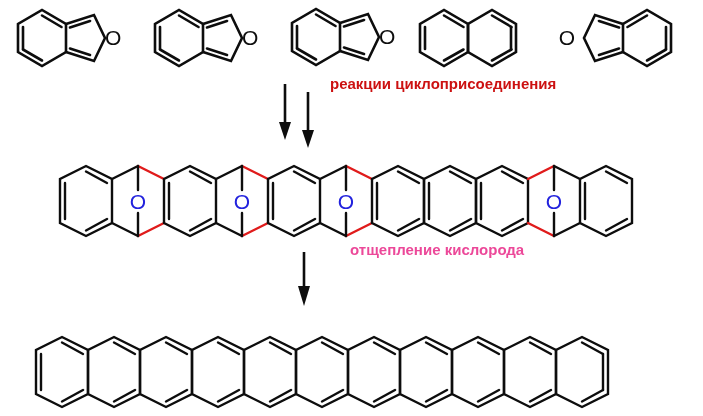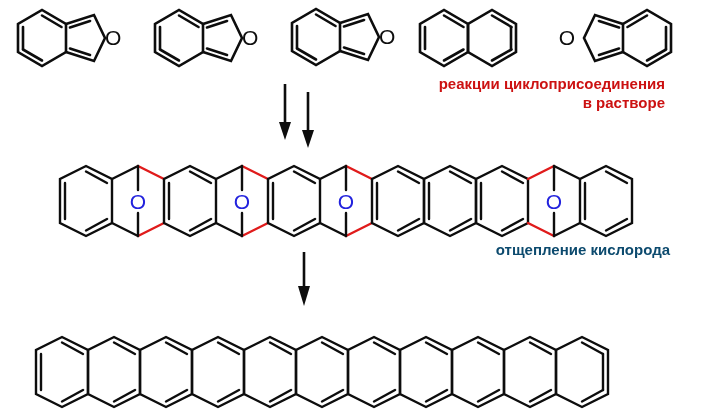--- a/index.html
+++ b/index.html
@@ -1,23 +1,23 @@
 <!DOCTYPE html>
 <html><head>
 <meta charset="utf-8">
 <style>
   html,body{margin:0;padding:0;background:#ffffff;}
   body{width:703px;height:416px;position:relative;overflow:hidden;
        font-family:"Liberation Sans",sans-serif;}
   .stage{position:absolute;left:0;top:0;width:703px;height:416px;}
   svg{display:block;}
-  .caption{position:absolute;text-align:right;font-weight:bold;
+  .caption{position:absolute;text-align:left;font-weight:bold;
            font-size:15px;line-height:19px;letter-spacing:0px;}
   #caption-red{left:330px;top:74px;width:335px;color:#cc1111;}
-  #caption-blue{left:350px;top:240px;width:320px;color:#0c4a6e;}
+  #caption-blue{left:350px;top:240px;width:320px;color:#ec4899;}
 </style>
 </head>
 <body>
 
 <div class="stage">
 
   <svg width="703" height="76" style="position:absolute;left:0;top:2px;">
     <g fill="none" stroke="#0d0d0d" stroke-width="2.6" stroke-linecap="round">
 
       <g>
@@ -85,21 +85,20 @@
       </g>
       <g>
         <line x1="53" y1="12" x2="53" y2="56"></line>
         <polygon points="47,50 59,50 53,68" stroke="none"></polygon>
       </g>
     </g>
   </svg>
 
   <div class="caption" id="caption-red">
     <div>реакции циклоприсоединения</div>
-    <div>в растворе</div>
   </div>
 
   <svg width="703" height="100" style="position:absolute;left:0;top:152px;">
     <g fill="none" stroke-width="2.4" stroke-linecap="round">
 
       <g stroke="#0d0d0d">
         <polygon points="60,27 60,71 86,84 112,71 112,27 86,14"></polygon>
         <line x1="65" y1="31" x2="65" y2="67"></line>
         <line x1="86" y1="19.5" x2="107" y2="31"></line>
         <line x1="86" y1="78.5" x2="107" y2="67"></line>

